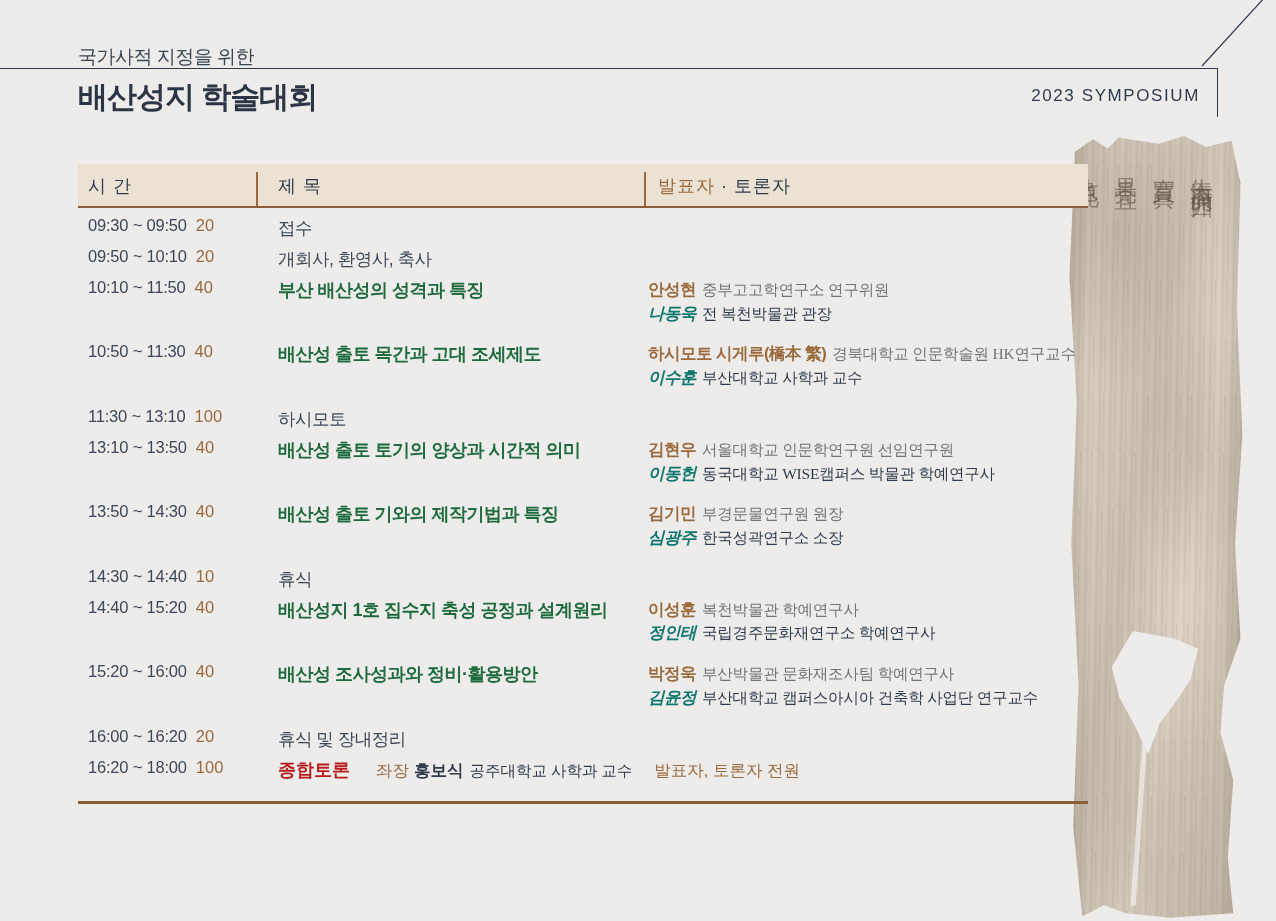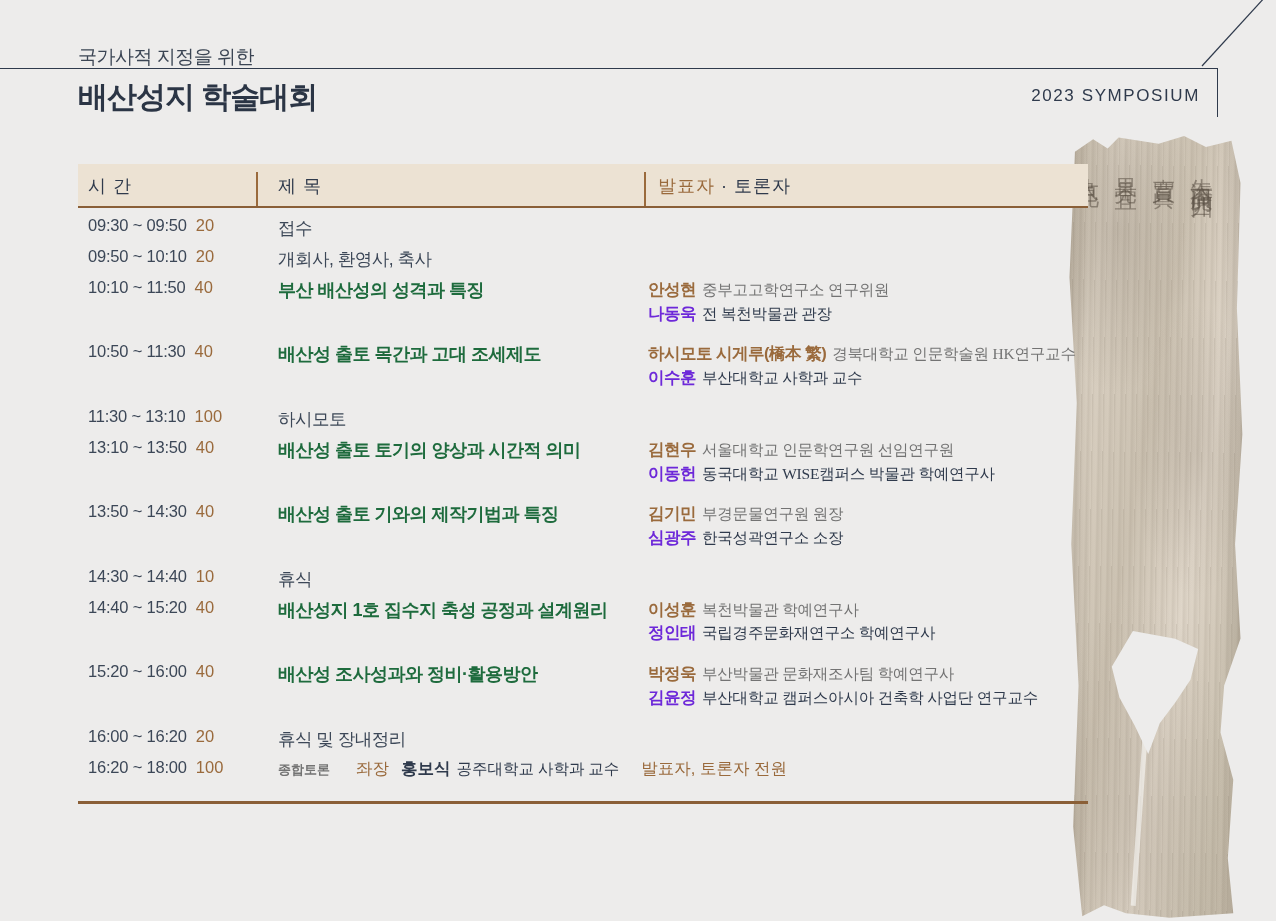--- a/index.html
+++ b/index.html
@@ -245,57 +245,57 @@
     box-sizing: border-box;
     white-space: nowrap;
   }
   .p-line { line-height: 1.42; }
   .p-name {
     font-weight: bold;
     font-size: 16.5px;
     letter-spacing: -0.5px;
   }
   .p-name.pres { color: #9a6a3c; }
-  .p-name.disc { color: #6d28d9; }
+  .p-name.disc { color: #0f766e; font-style: italic; }
   .p-aff {
     font-family: "Liberation Serif", "DejaVu Serif", serif;
     font-size: 15.5px;
     margin-left: 6px;
     letter-spacing: -0.2px;
   }
   .p-aff.pres { color: #737373; }
   .p-aff.disc { color: #2f3a4c; }
 
   
   .panel-line { display: flex; align-items: baseline; white-space: nowrap; }
   .panel-kw {
     color: #9a6a3c;
     font-size: 16.5px;
-    margin-right: 12px;
+    margin-right: 5px;
   }
   .panel-chair-name {
     color: #2f3a4c;
     font-weight: bold;
     font-size: 16.5px;
   }
   .panel-chair-aff {
     font-family: "Liberation Serif", "DejaVu Serif", serif;
     color: #2f3a4c;
     font-size: 15.5px;
     margin-left: 6px;
     margin-right: 22px;
   }
   .panel-all {
     color: #9a6a3c;
     font-size: 16.5px;
   }
   .panel-title {
-    color: #737373;
+    color: #b91c1c;
     font-weight: bold;
-    font-size: 13px;
+    font-size: 18px;
     margin-right: 26px;
   }
 </style>
 </head>
 <body>
 
 <svg class="corner-diag" viewBox="0 0 120 120">
   <line x1="118" y1="2" x2="54" y2="72" stroke="#2f3a4c" stroke-width="1.2"></line>
 </svg>
 <div class="corner-hline"></div>

